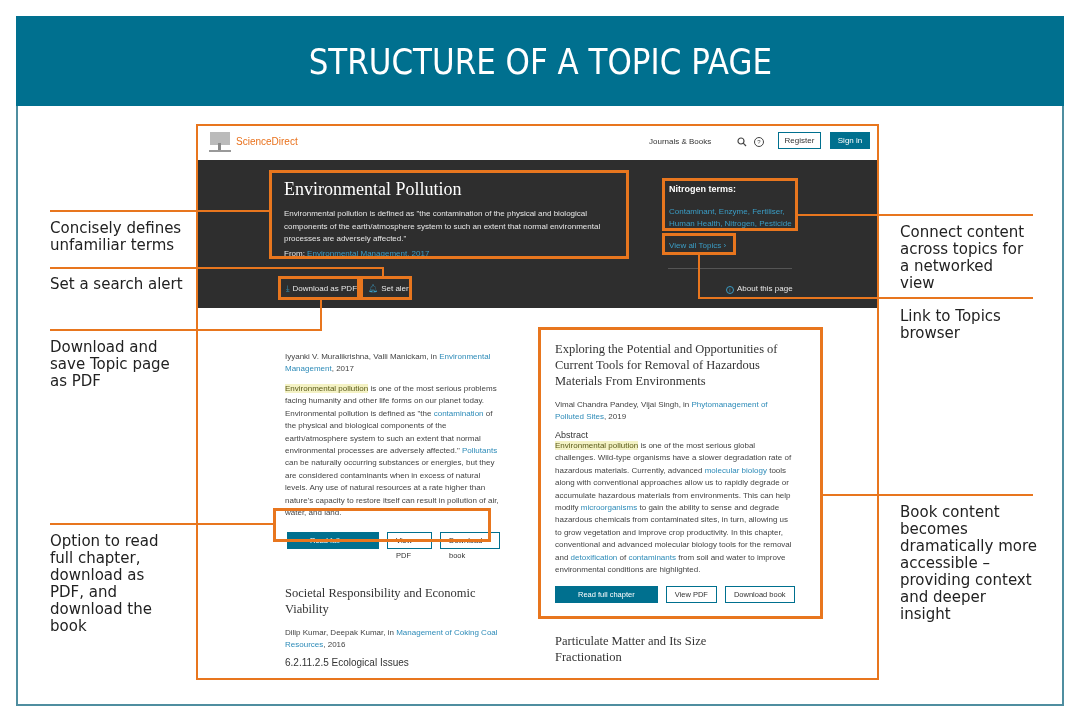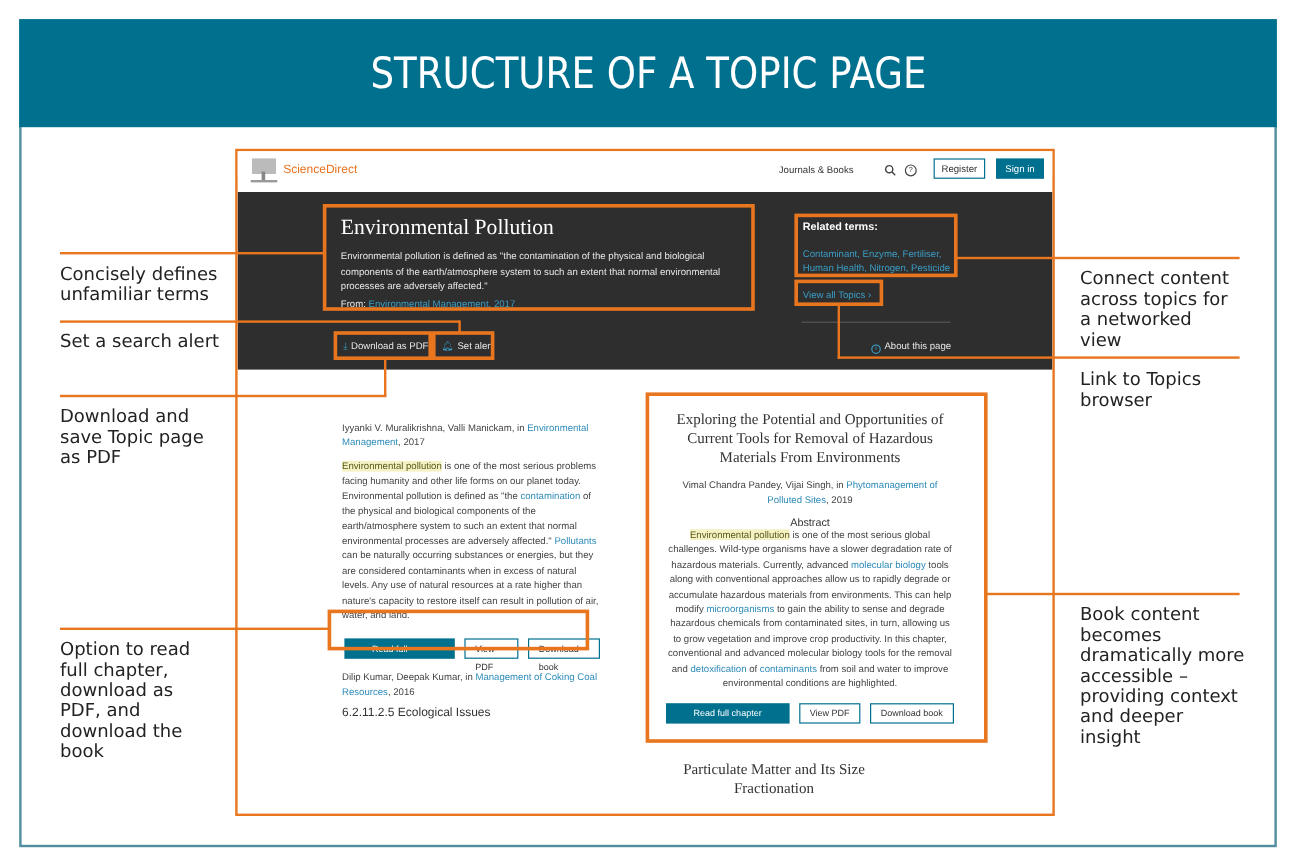--- a/index.html
+++ b/index.html
@@ -74,43 +74,44 @@
       </svg>
     <span class="help-icon">?</span>
     <div class="btn-register">Register</div>
     <div class="btn-signin">Sign in</div>
   </div>
 
   <div class="hero">
     <div class="hero-title">Environmental Pollution</div>
     <div class="hero-def">Environmental pollution is defined as "the contamination of the physical and biological components of the earth/atmosphere system to such an extent that normal environmental processes are adversely affected."</div>
     <div class="hero-from"><span>From: </span><a>Environmental Management, 2017</a></div>
-    <div class="rel-label">Related terms:</div>
+    <div class="rel-label">Nitrogen terms:</div>
     <div class="rel-terms">Contaminant, Enzyme, Fertiliser, Human Health, Nitrogen, Pesticide</div>
     <div class="view-all">View all Topics ›</div>
     <div class="hero-rule"></div>
     <div class="about"><span class="i">i</span><span>About this page</span></div>
     <div class="dl-pdf"><span class="ic-blue">⤓</span><span>Download as PDF</span></div>
     <div class="set-alert"><span class="ic-blue">🔔︎</span><span>Set alert</span></div>
   </div>
 
   <div class="col" style="left:87px; top:215px;">
     <div class="authors" style="margin-top:10px;"><span>Iyyanki V. Muralikrishna, Valli Manickam, in </span><a>Environmental Management</a><span>, 2017</span></div>
     <div class="body" style="margin-top:8px;"><span class="hl">Environmental pollution</span><span> is one of the most serious problems facing humanity and other life forms on our planet today. Environmental pollution is defined as "the </span><a>contamination</a><span> of the physical and biological components of the earth/atmosphere system to such an extent that normal environmental processes are adversely affected." </span><a>Pollutants</a><span> can be naturally occurring substances or energies, but they are considered contaminants when in excess of natural levels. Any use of natural resources at a rate higher than nature's capacity to restore itself can result in pollution of air, water, and land.</span></div>
     <div class="btns" style="margin-top:13px; margin-left:2px;">
       <div class="btn-primary">Read full chapter</div>
       <div class="btn-outline">View PDF</div>
       <div class="btn-outline">Download book</div>
     </div>
+    <div class="h-sec" style="margin-top:36px;">Societal Responsibility and Economic Viability</div>
     <div class="authors" style="margin-top:10px;"><span>Dilip Kumar, Deepak Kumar, in </span><a>Management of Coking Coal Resources</a><span>, 2016</span></div>
     <div class="subh" style="margin-top:6px;">6.2.11.2.5 Ecological Issues</div>
 
   </div>
 
-  <div class="col" style="left:357px; top:215px; width:240px;text-align:center;">
+  <div class="col" style="left:357px; top:215px; width:240px;">
     <div class="h-sec">Exploring the Potential and Opportunities of Current Tools for Removal of Hazardous Materials From Environments</div>
     <div class="authors" style="margin-top:10px;"><span>Vimal Chandra Pandey, Vijai Singh, in </span><a>Phytomanagement of Polluted Sites</a><span>, 2019</span></div>
     <div class="subh" style="margin-top:7px; font-size:9px;">Abstract</div>
     <div class="body"><span class="hl">Environmental pollution</span><span> is one of the most serious global challenges. Wild-type organisms have a slower degradation rate of hazardous materials. Currently, advanced </span><a>molecular biology</a><span> tools along with conventional approaches allow us to rapidly degrade or accumulate hazardous materials from environments. This can help modify </span><a>microorganisms</a><span> to gain the ability to sense and degrade hazardous chemicals from contaminated sites, in turn, allowing us to grow vegetation and improve crop productivity. In this chapter, conventional and advanced molecular biology tools for the removal and </span><a>detoxification</a><span> of </span><a>contaminants</a><span> from soil and water to improve environmental conditions are highlighted.</span></div>
     <div class="btns" style="margin-top:10px;">
       <div class="btn-primary">Read full chapter</div>
       <div class="btn-outline">View PDF</div>
       <div class="btn-outline">Download book</div>
     </div>
     <div class="h-sec" style="margin-top:30px; width:180px;">Particulate Matter and Its Size Fractionation</div>

